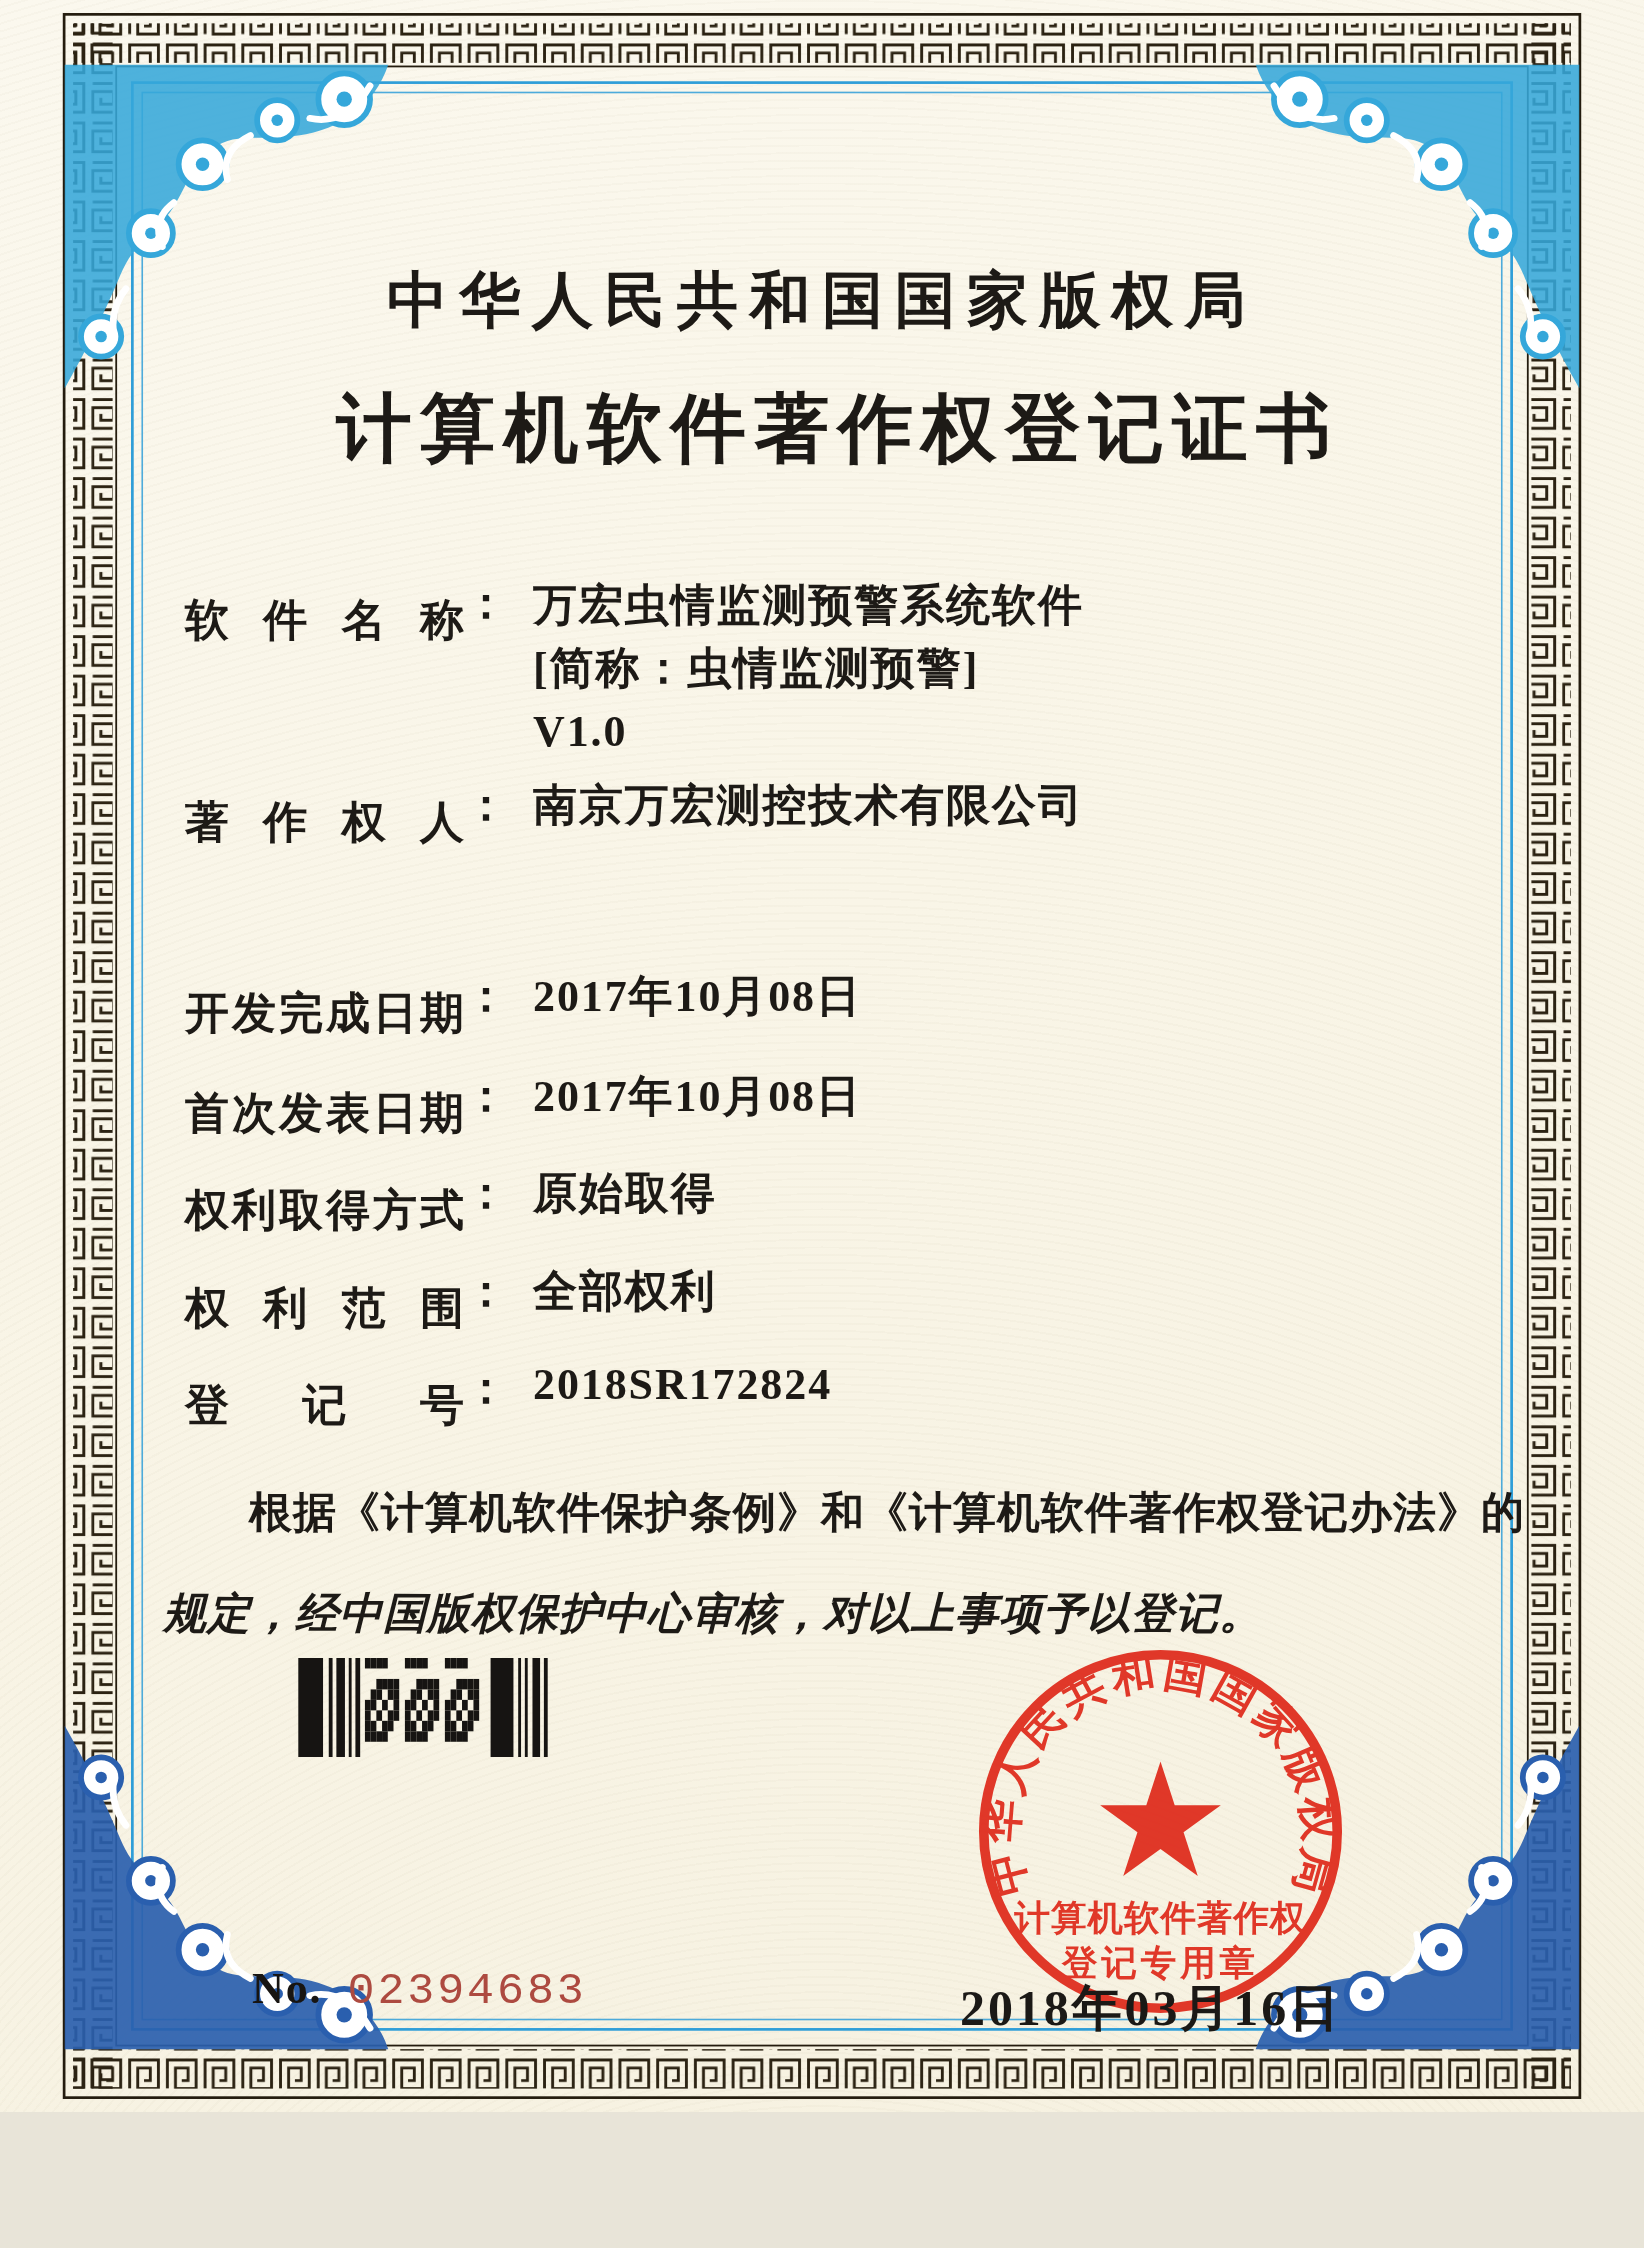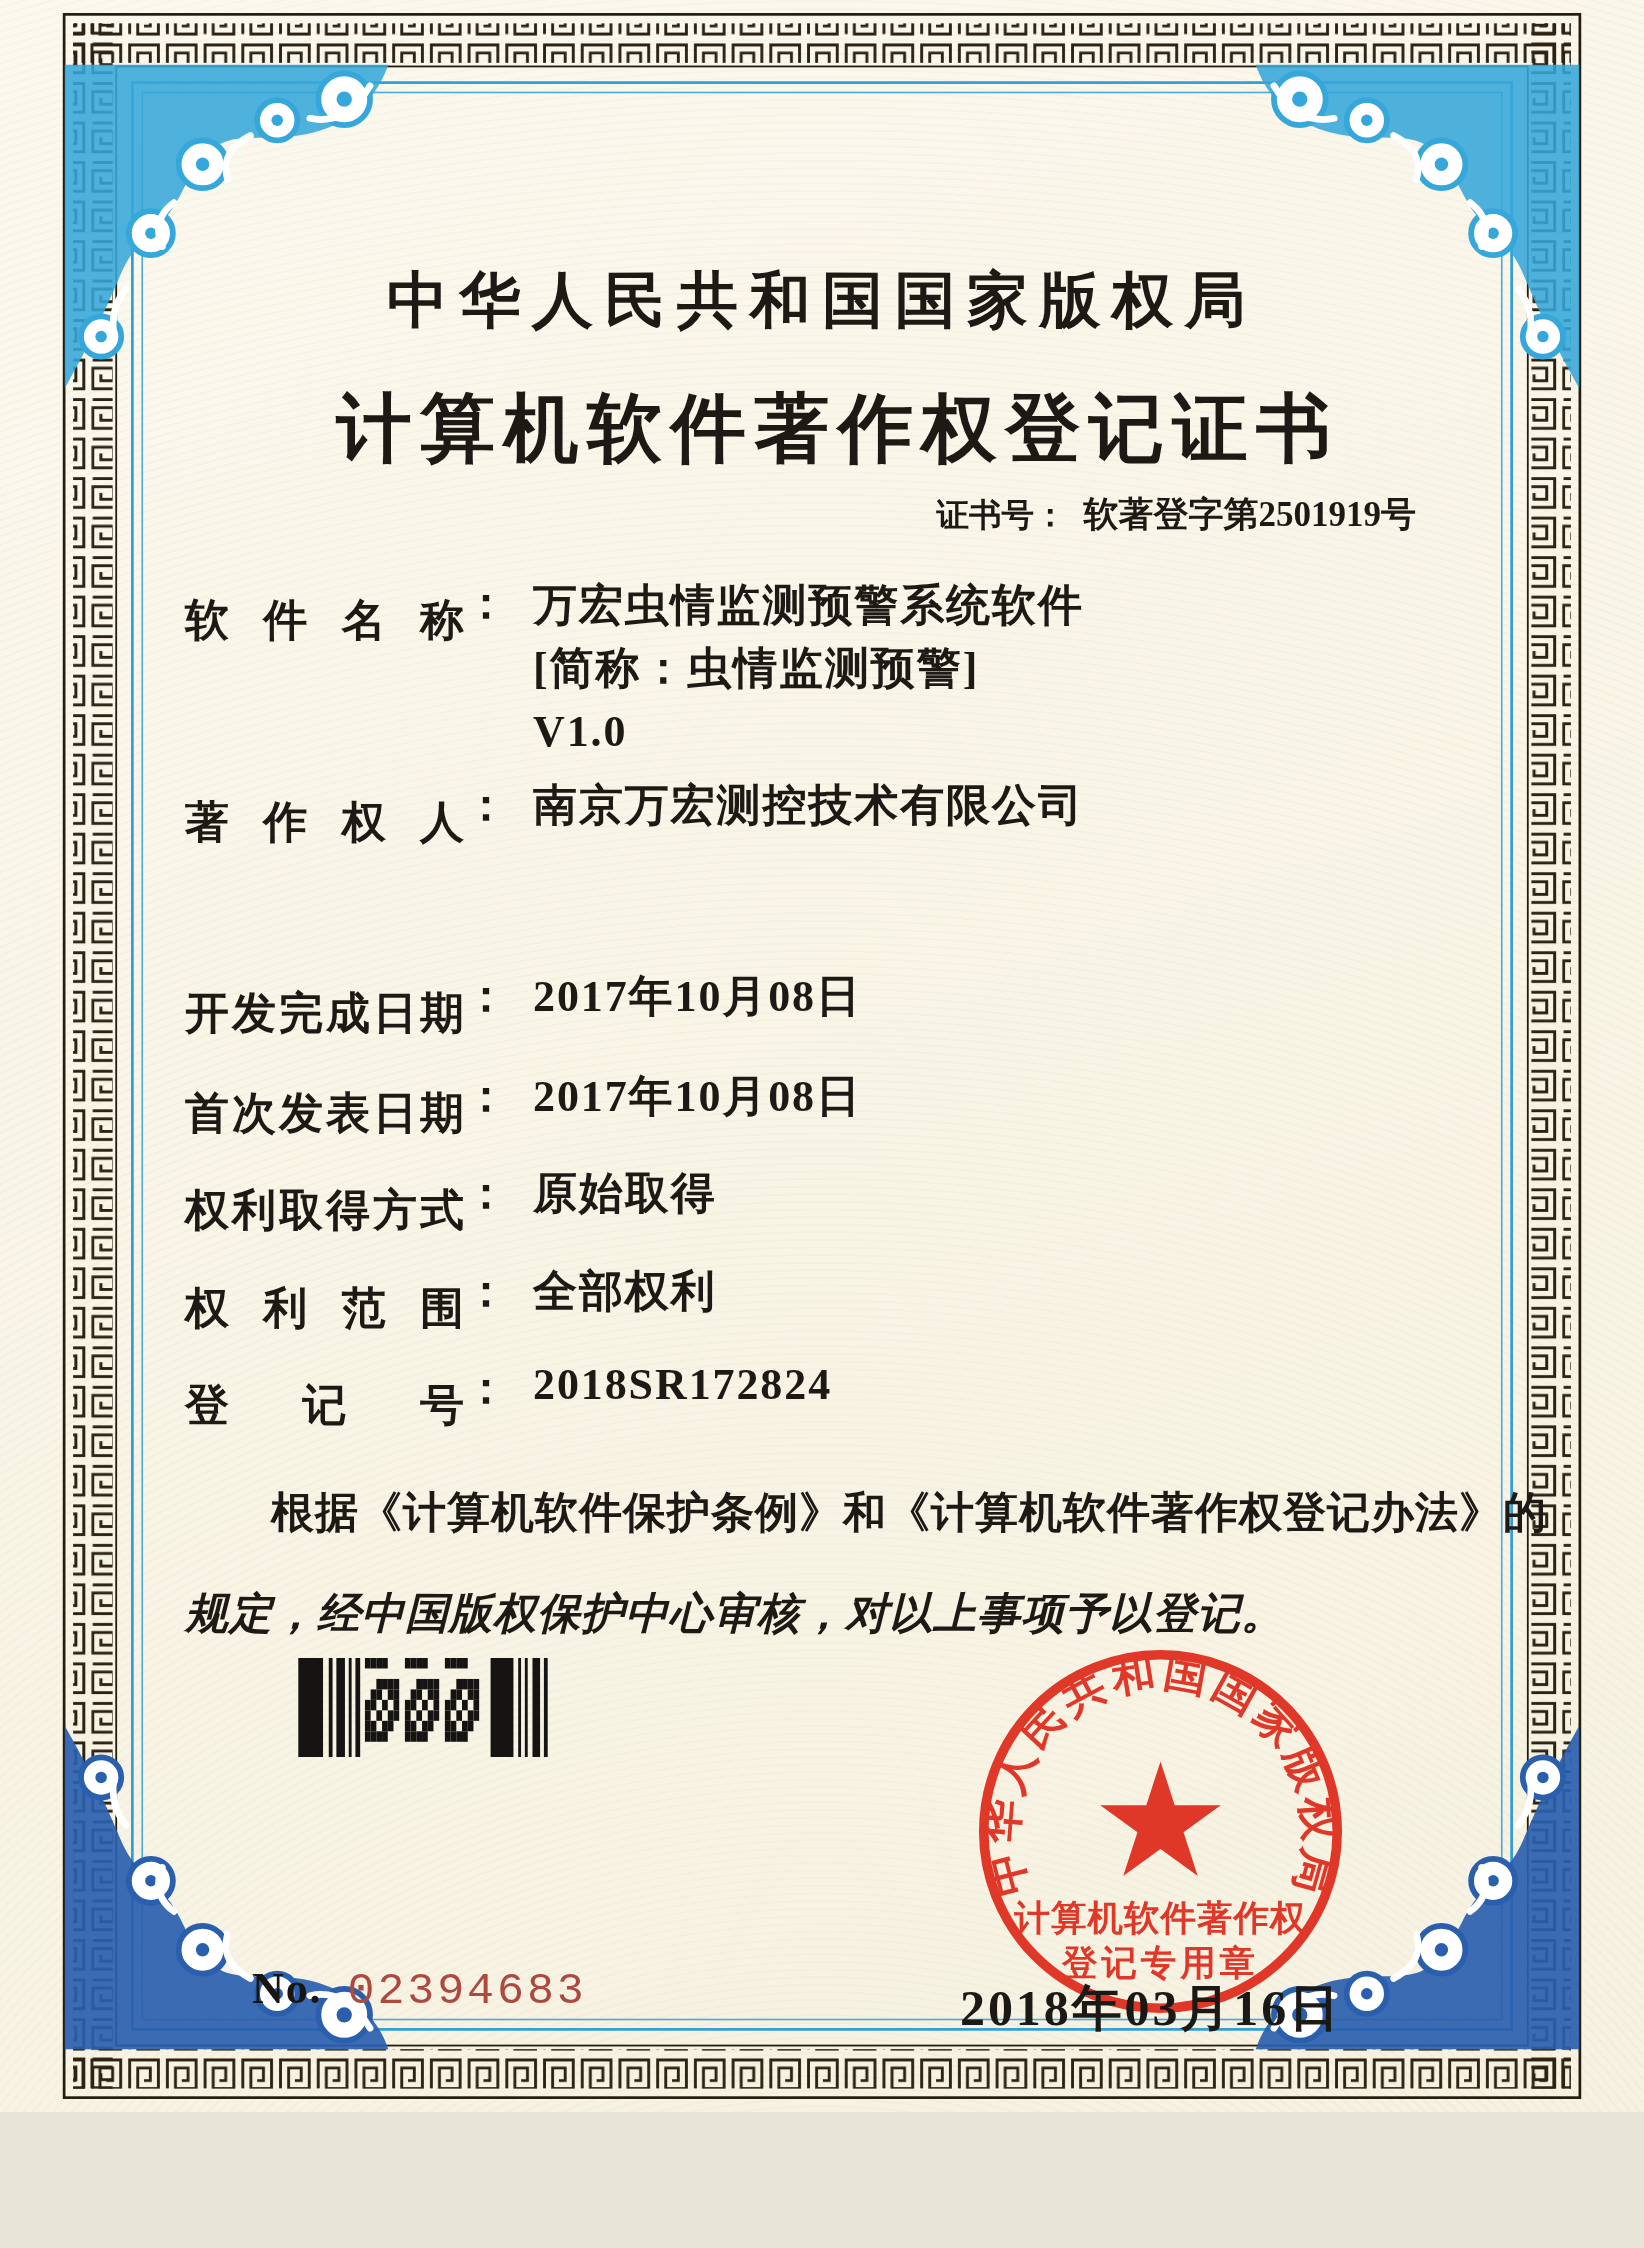--- a/index.html
+++ b/index.html
@@ -42,21 +42,21 @@
   }
   .flabel{
     display:inline-block;width:279px;vertical-align:top;
     text-align:justify;text-align-last:justify;margin-top:17px;
   }
   .fcolon{display:inline-block;vertical-align:top;}
   .fvalue{display:inline-block;vertical-align:top;margin-left:25px;letter-spacing:1.9px;}
   .fvalue .vline{display:block;line-height:63px;}
   .statement{
     position:absolute;left:163px;width:1357px;
-    font-size:43px;font-weight:600;letter-spacing:1px;white-space:nowrap;margin-left:22px;
+    font-size:43px;font-weight:600;letter-spacing:1px;white-space:nowrap;
   }
   .statement.l1{top:1484px;text-indent:2em;}
   .statement.l2{top:1585px;font-style:italic;}
   
   .barcode{position:absolute;left:298px;top:1658px;width:250px;height:99px;}
   
   .serial{position:absolute;left:252px;top:1963px;font-size:44px;font-weight:700;}
   .serial .no-prefix{color:#181512;letter-spacing:1.9px;}
   .serial .no-digits{font-family:"Liberation Mono","DejaVu Sans Mono",monospace;
     font-size:45px;margin-left:25px;letter-spacing:2.9px;font-weight:400;}
@@ -164,23 +164,20 @@
       <circle cx="150" cy="110" r="7"></circle>
         <circle cx="96" cy="182" r="6"></circle>
       <circle cx="44" cy="290" r="6"></circle>
     </g>
     <path d="M325,28 Q300,70 262,62 M200,80 Q168,96 176,126 M120,150 Q96,168 108,196 M70,240 Q52,262 58,292" fill="none" stroke="#ffffff" stroke-width="7" stroke-linecap="round"></path>
   </svg>
 
   <div class="issuer">中华人民共和国国家版权局</div>
   <div class="doc-title">计算机软件著作权登记证书</div>
 
-  <div class="cert-no">
-    <span>证书号：</span><span class="val">软著登字第2501919号</span>
-  </div>
 
   <div class="field" style="top:574px">
     <span class="flabel">软件名称</span><span class="fcolon">：</span><span class="fvalue"><span class="vline">万宏虫情监测预警系统软件</span><span class="vline">[简称：虫情监测预警]</span><span class="vline">V1.0</span></span>
   </div>
 
   <div class="field" style="top:776px">
     <span class="flabel">著作权人</span><span class="fcolon">：</span><span class="fvalue">南京万宏测控技术有限公司</span>
   </div>
 
   <div class="field" style="top:967px">

